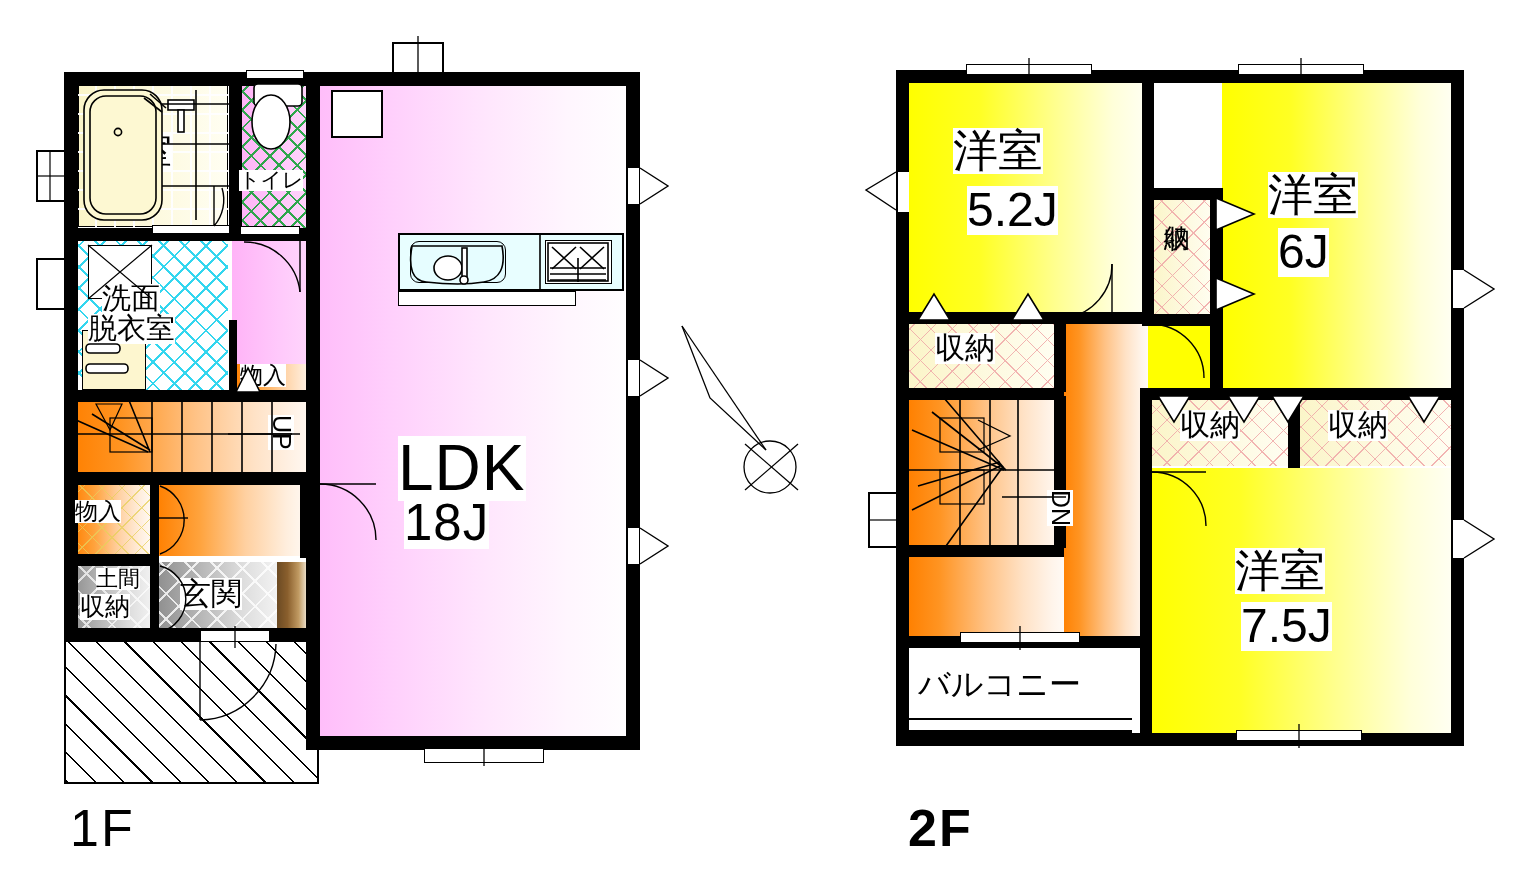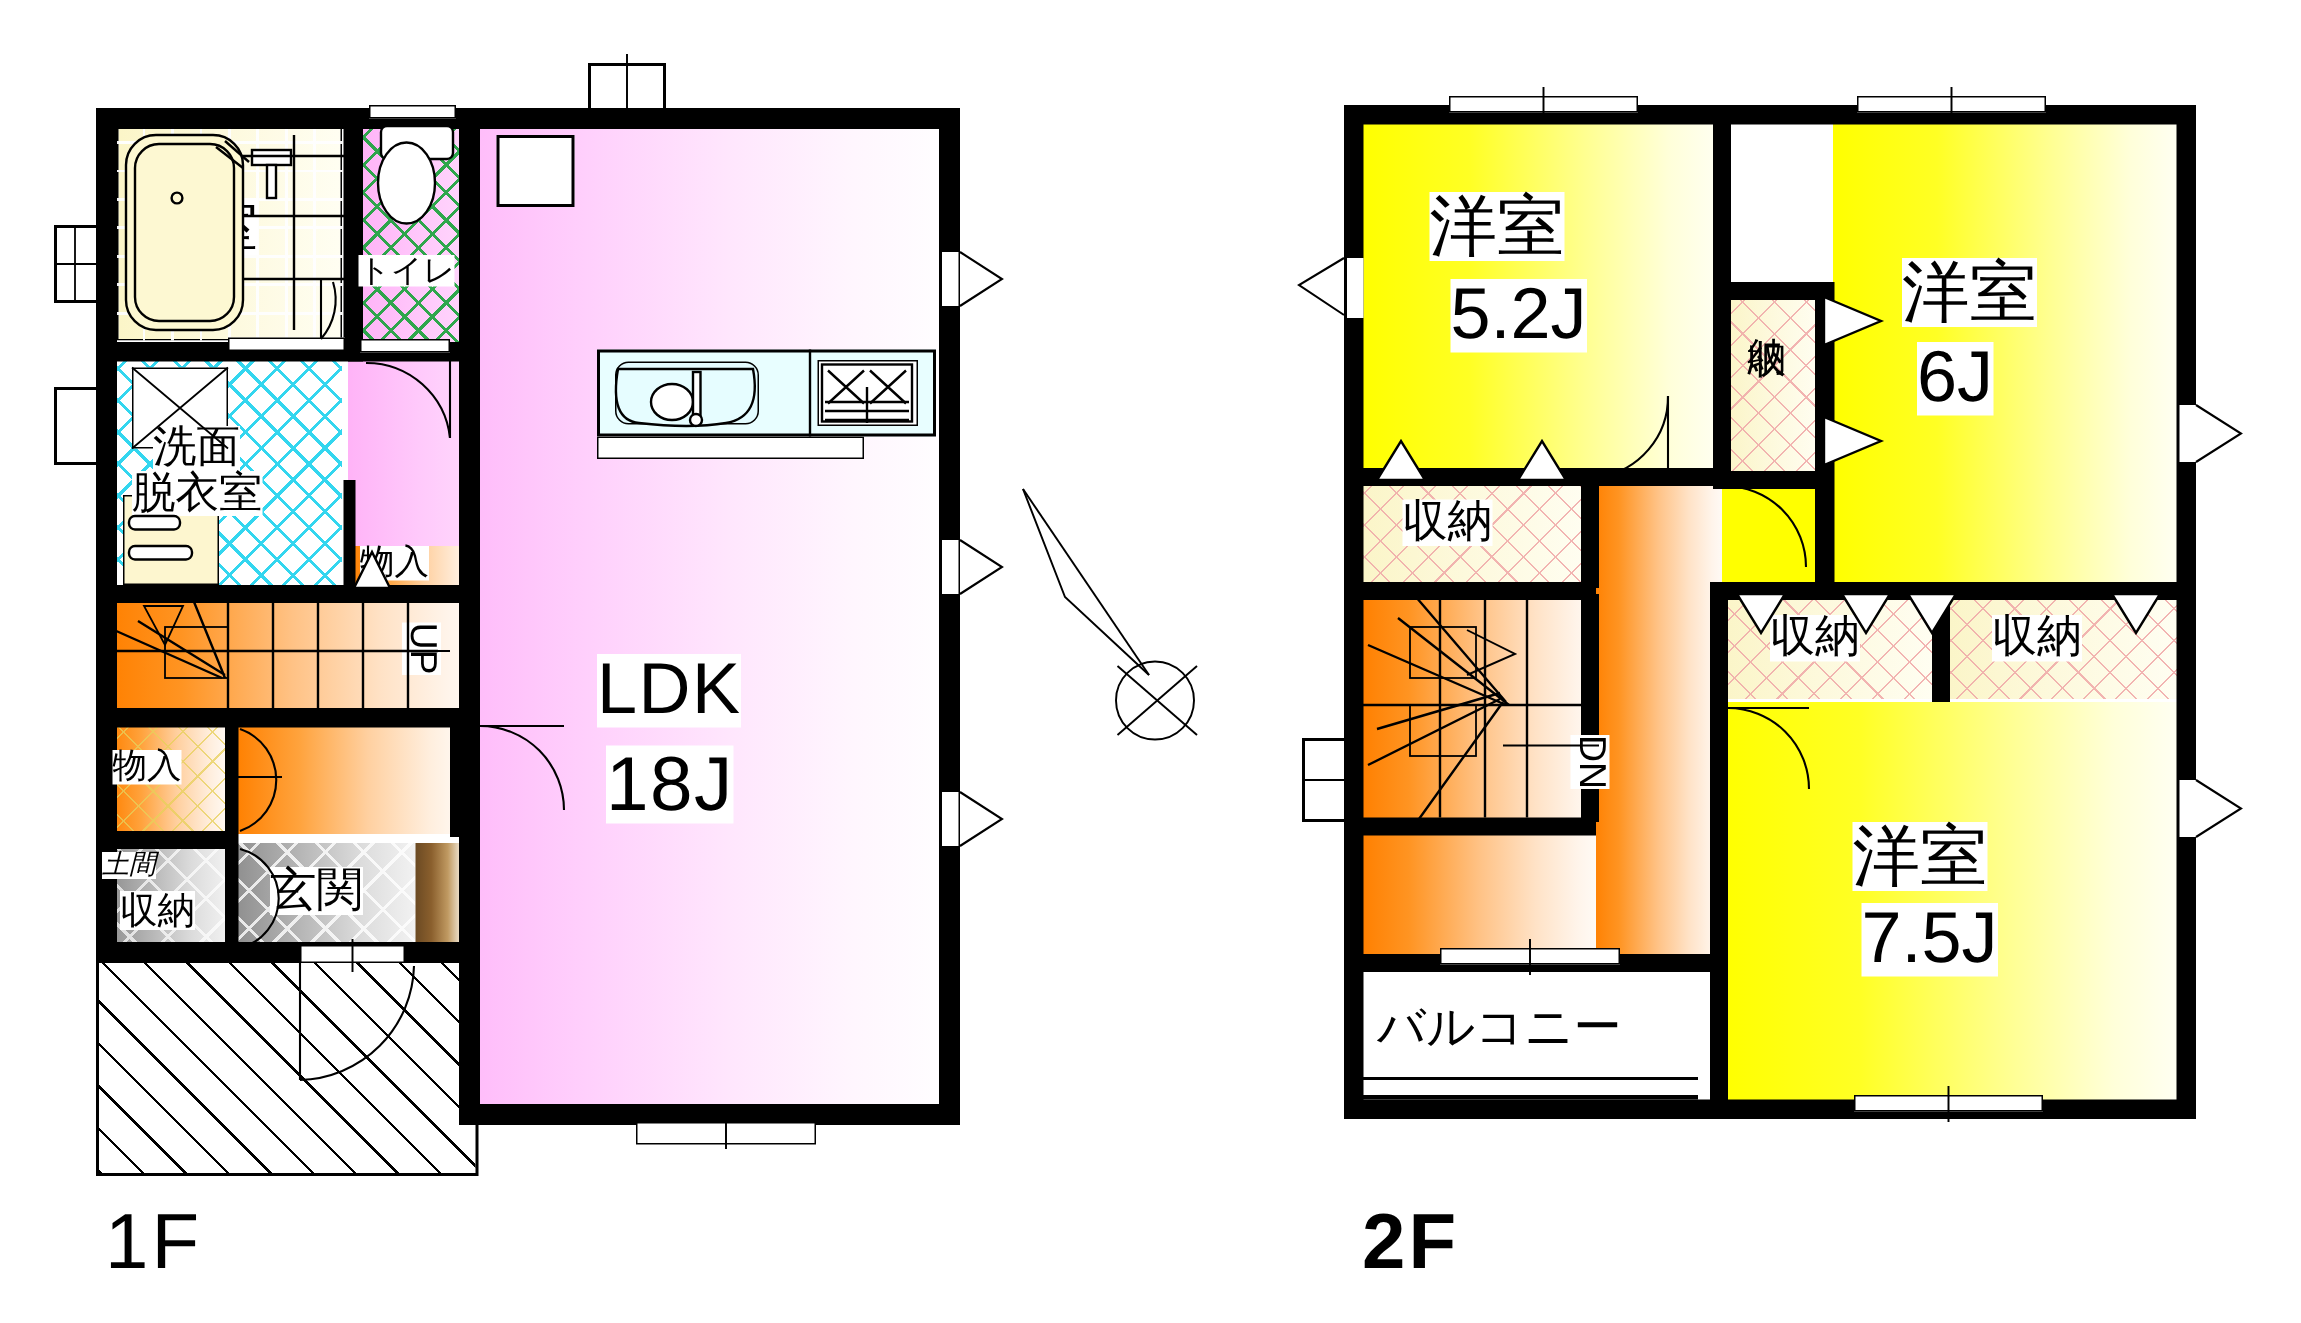--- a/index.html
+++ b/index.html
@@ -124,28 +124,28 @@
     <div class="abs" style="left:240px;top:226px;width:60px;height:9px;background:#fff;border:1px solid #000;"></div>
     <div class="abs" style="left:424px;top:748px;width:120px;height:15px;background:#fff;border:1px solid #000;"></div>
     <div class="abs" style="left:200px;top:630px;width:70px;height:12px;background:#fff;border:1px solid #000;"></div>
 
     <div class="abs" style="left:628px;top:168px;width:11px;height:36px;background:#fff;"></div>
     <div class="abs" style="left:628px;top:360px;width:11px;height:36px;background:#fff;"></div>
     <div class="abs" style="left:628px;top:528px;width:11px;height:36px;background:#fff;"></div>
 
     <div class="lbl jp" style="left:98px;top:132px;font-size:37px;">浴室</div>
     <div class="lbl jp" style="left:239px;top:170px;font-size:21px;">トイレ</div>
-    <div class="lbl jp" style="left:102px;top:284px;font-size:29px;font-family:Liberation Serif, serif;">洗面</div>
+    <div class="lbl jp" style="left:102px;top:284px;font-size:29px;">洗面</div>
     <div class="lbl jp" style="left:88px;top:314px;font-size:29px;">脱衣室</div>
     <div class="lbl jp" style="left:240px;top:364px;font-size:23px;">物入</div>
     <div class="lbl jp" style="left:75px;top:500px;font-size:23px;">物入</div>
-    <div class="lbl jp" style="left:68px;top:568px;font-size:18px;font-style:italic;">土間</div>
+    <div class="lbl jp" style="left:96px;top:568px;font-size:22px;">土間</div>
     <div class="lbl jp" style="left:80px;top:594px;font-size:25px;">収納</div>
     <div class="lbl jp" style="left:180px;top:578px;font-size:31px;">玄関</div>
-    <div class="lbl" style="left:398px;top:436px;font-size:48px;letter-spacing:1px;">LDK</div>
+    <div class="lbl" style="left:398px;top:436px;font-size:64px;letter-spacing:1px;">LDK</div>
     <div class="lbl" style="left:404px;top:497px;font-size:51px;letter-spacing:1px;">18J</div>
     <div class="lbl" style="left:294px;top:415px;font-size:25px;transform:rotate(90deg);transform-origin:left top;">UP</div>
 
     <div class="floorTag" style="left:70px;top:798px;">1F</div>
   </div>
 
   <div class="abs" style="left:0;top:0;width:1534px;height:800px;">
 
     <div class="abs room f-yellowH" style="left:908px;top:82px;width:238px;height:238px;"></div>
 

